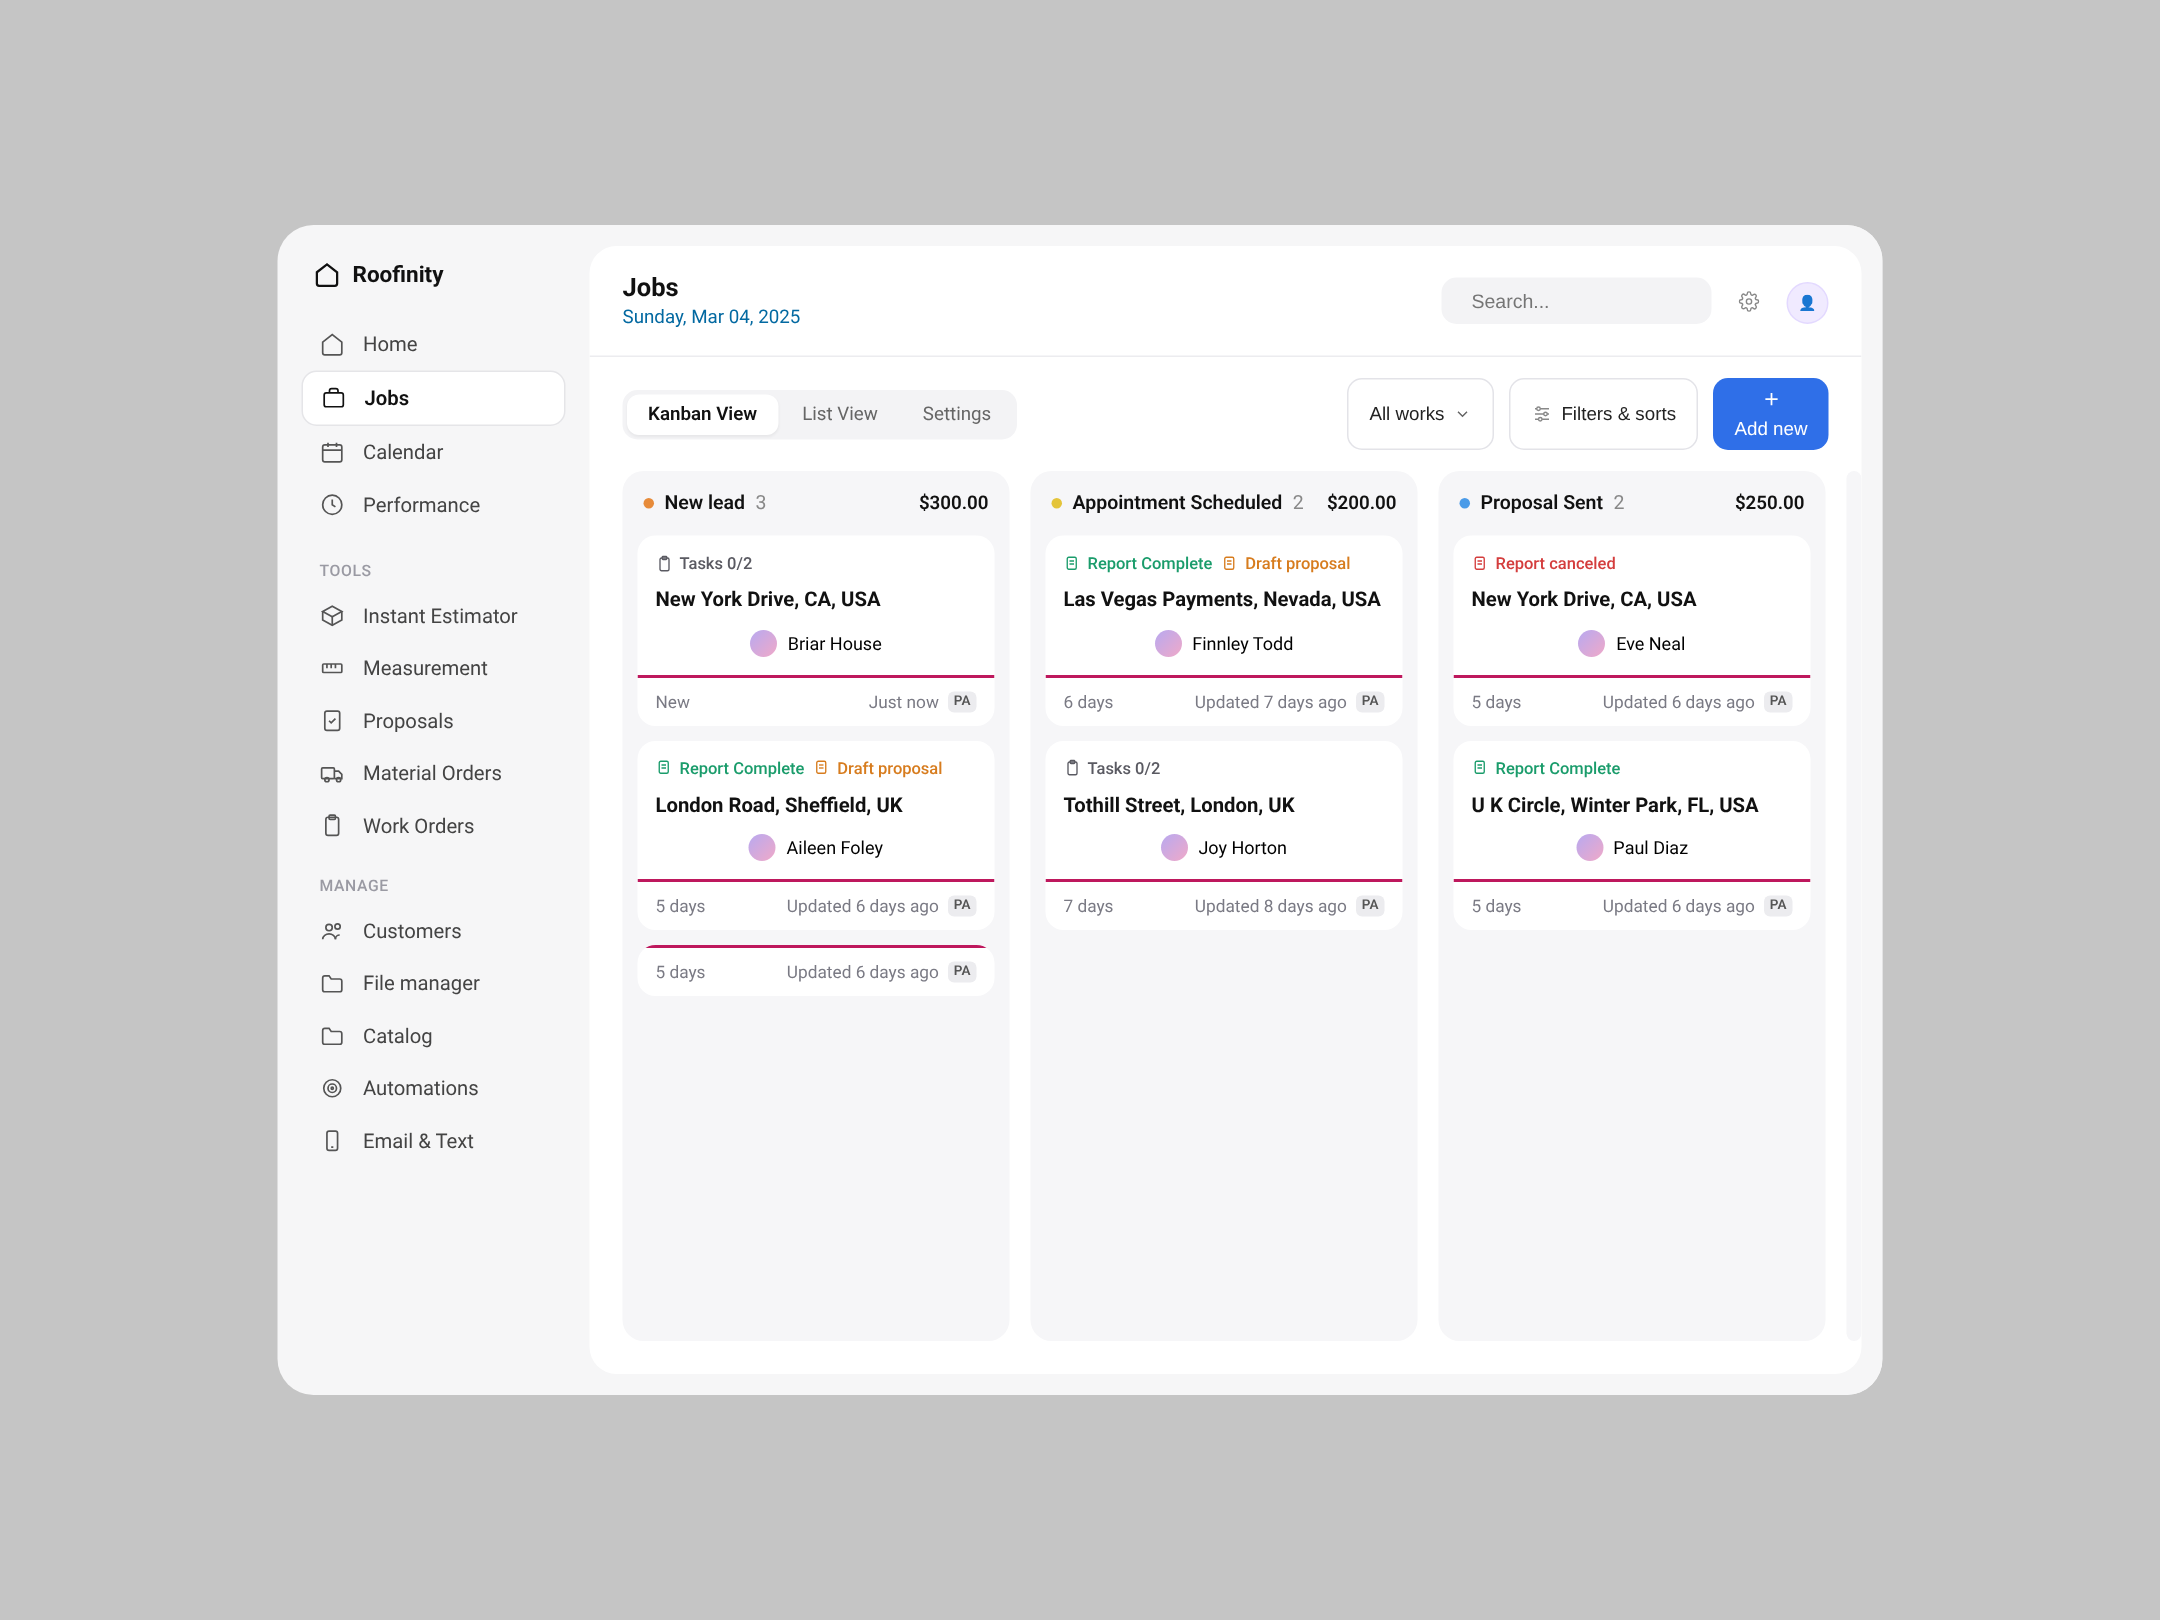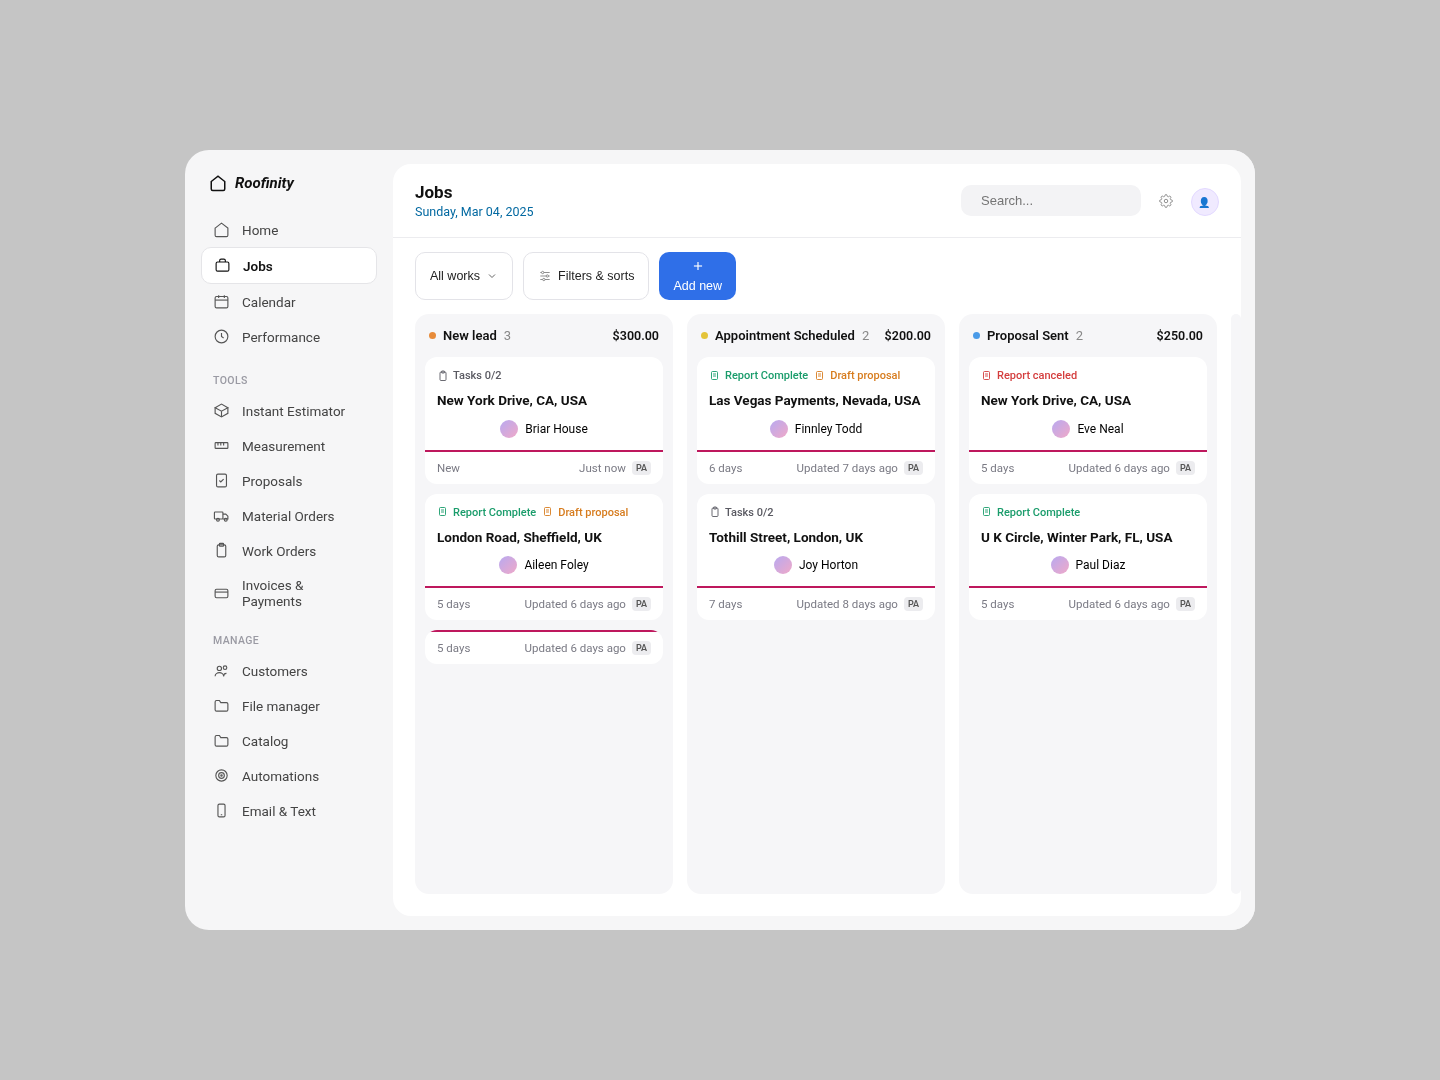--- a/index.html
+++ b/index.html
@@ -25,21 +25,20 @@
   padding: 24px 16px;
   display: flex;
   flex-direction: column;
   gap: 4px;
 }
 .logo {
   display: flex;
   align-items: center;
   gap: 8px;
   padding: 0 8px 16px 8px;
-  font-style: italic;
 }
 .logo-icon { width: 18px; height: 18px; }
 .logo-text { font-weight: 700; font-size: 15px; color: #111; }
 .nav-item {
   display: flex;
   align-items: center;
   gap: 12px;
   padding: 9px 12px;
   border-radius: 10px;
   cursor: pointer;
@@ -333,27 +332,20 @@
             <circle cx="18" cy="18" r="2"></circle>
           </svg>
           <span>Material Orders</span>
         </div>
         <div class="nav-item">
           <svg class="nav-icon" viewBox="0 0 24 24" fill="none" stroke="currentColor" stroke-width="1.6">
             <rect x="6" y="4" width="12" height="17" rx="2"></rect>
             <rect x="9" y="2" width="6" height="4" rx="1"></rect>
           </svg>
           <span>Work Orders</span>
-        </div>
-        <div class="nav-item">
-          <svg class="nav-icon" viewBox="0 0 24 24" fill="none" stroke="currentColor" stroke-width="1.6">
-            <rect x="3" y="6" width="18" height="12" rx="2"></rect>
-            <line x1="3" y1="10" x2="21" y2="10"></line>
-          </svg>
-          <span>Invoices &amp; Payments</span>
         </div>
         <div class="section-label">MANAGE</div>
         <div class="nav-item">
           <svg class="nav-icon" viewBox="0 0 24 24" fill="none" stroke="currentColor" stroke-width="1.6">
             <circle cx="9" cy="9" r="3"></circle>
             <path d="M3 20c0-3 3-5 6-5s6 2 6 5"></path>
             <circle cx="17" cy="8" r="2.5"></circle>
             <path d="M15 20c0-2.5 2-4 4-4"></path>
           </svg>
           <span>Customers</span>
@@ -408,20 +400,25 @@
             <svg class="small-icon" viewBox="0 0 24 24">
                 <circle cx="12" cy="12" r="3"></circle>
                 <path d="M19.4 15a1.7 1.7 0 00.34 1.87l.06.06a2 2 0 11-2.83 2.83l-.06-.06a1.7 1.7 0 00-1.87-.34 1.7 1.7 0 00-1 1.56V21a2 2 0 11-4 0v-.09a1.7 1.7 0 00-1-1.56 1.7 1.7 0 00-1.87.34l-.06.06a2 2 0 11-2.83-2.83l.06-.06a1.7 1.7 0 00.34-1.87 1.7 1.7 0 00-1.56-1H3a2 2 0 110-4h.09a1.7 1.7 0 001.56-1 1.7 1.7 0 00-.34-1.87l-.06-.06a2 2 0 112.83-2.83l.06.06a1.7 1.7 0 001.87.34H9a1.7 1.7 0 001-1.56V3a2 2 0 114 0v.09a1.7 1.7 0 001 1.56 1.7 1.7 0 001.87-.34l.06-.06a2 2 0 112.83 2.83l-.06.06a1.7 1.7 0 00-.34 1.87V9a1.7 1.7 0 001.56 1H21a2 2 0 110 4h-.09a1.7 1.7 0 00-1.56 1z"></path>
               </svg>
           </div>
           <div class="avatar-top">👤</div>
         </div>
       </div>
 
       <div class="toolbar">
+        <div class="tabs" id="tabs">
+            <div class="tab active">Kanban View</div>
+            <div class="tab">List View</div>
+            <div class="tab">Settings</div>
+          </div>
         <div class="toolbar-right">
           <button class="btn-outline">
             <span>All works</span>
             <svg class="chev" viewBox="0 0 24 24" fill="none" stroke="#666" stroke-width="2">
                 <polyline points="6 9 12 15 18 9"></polyline>
               </svg>
           </button>
           <button class="btn-outline">
             <svg class="small-icon" viewBox="0 0 24 24" stroke="#444">
                 <line x1="4" y1="6" x2="20" y2="6"></line>

